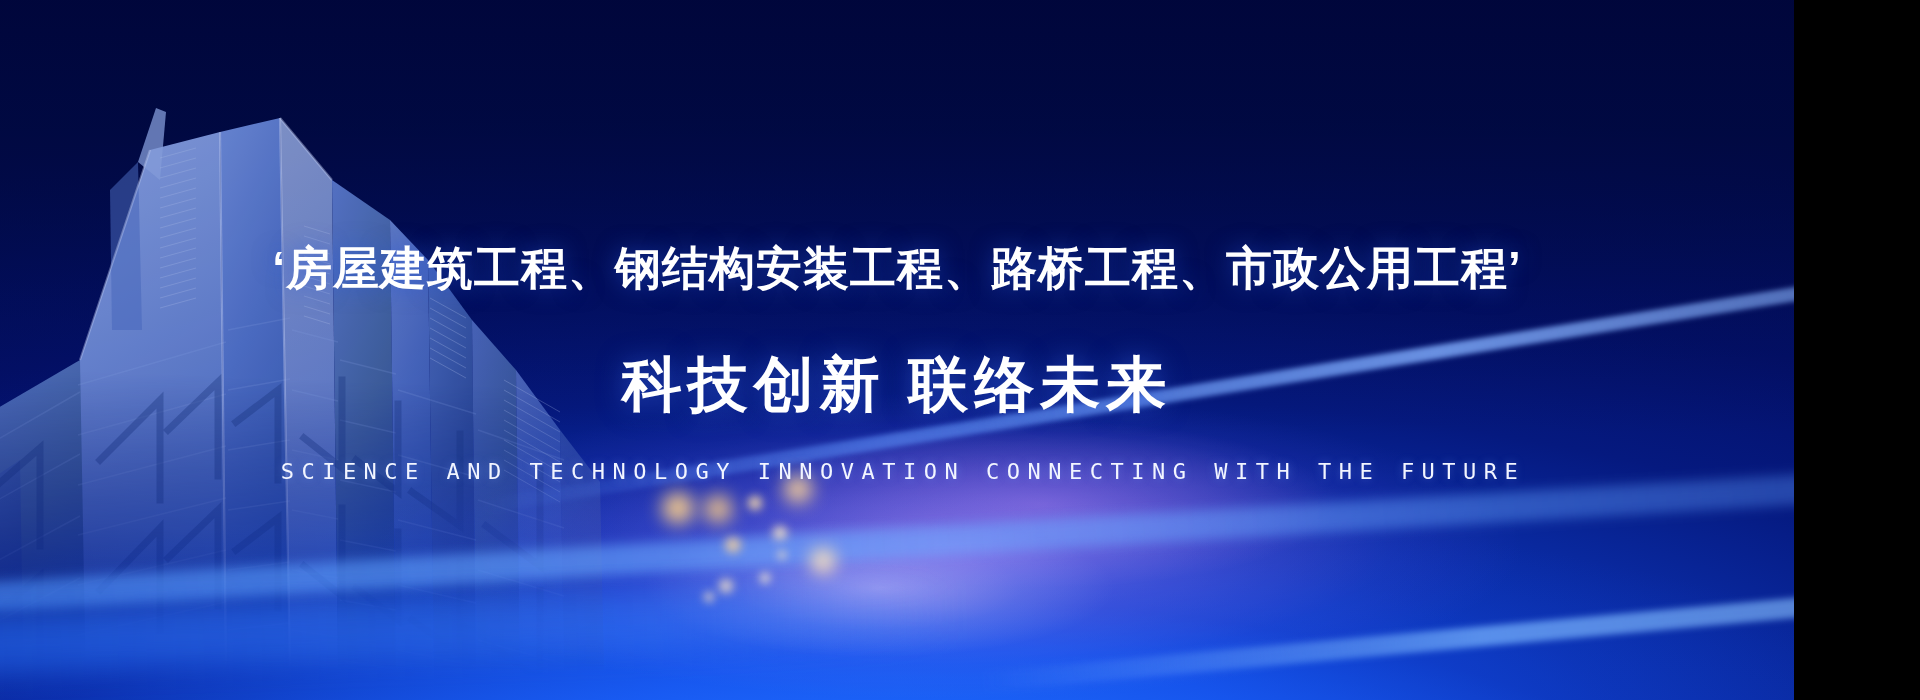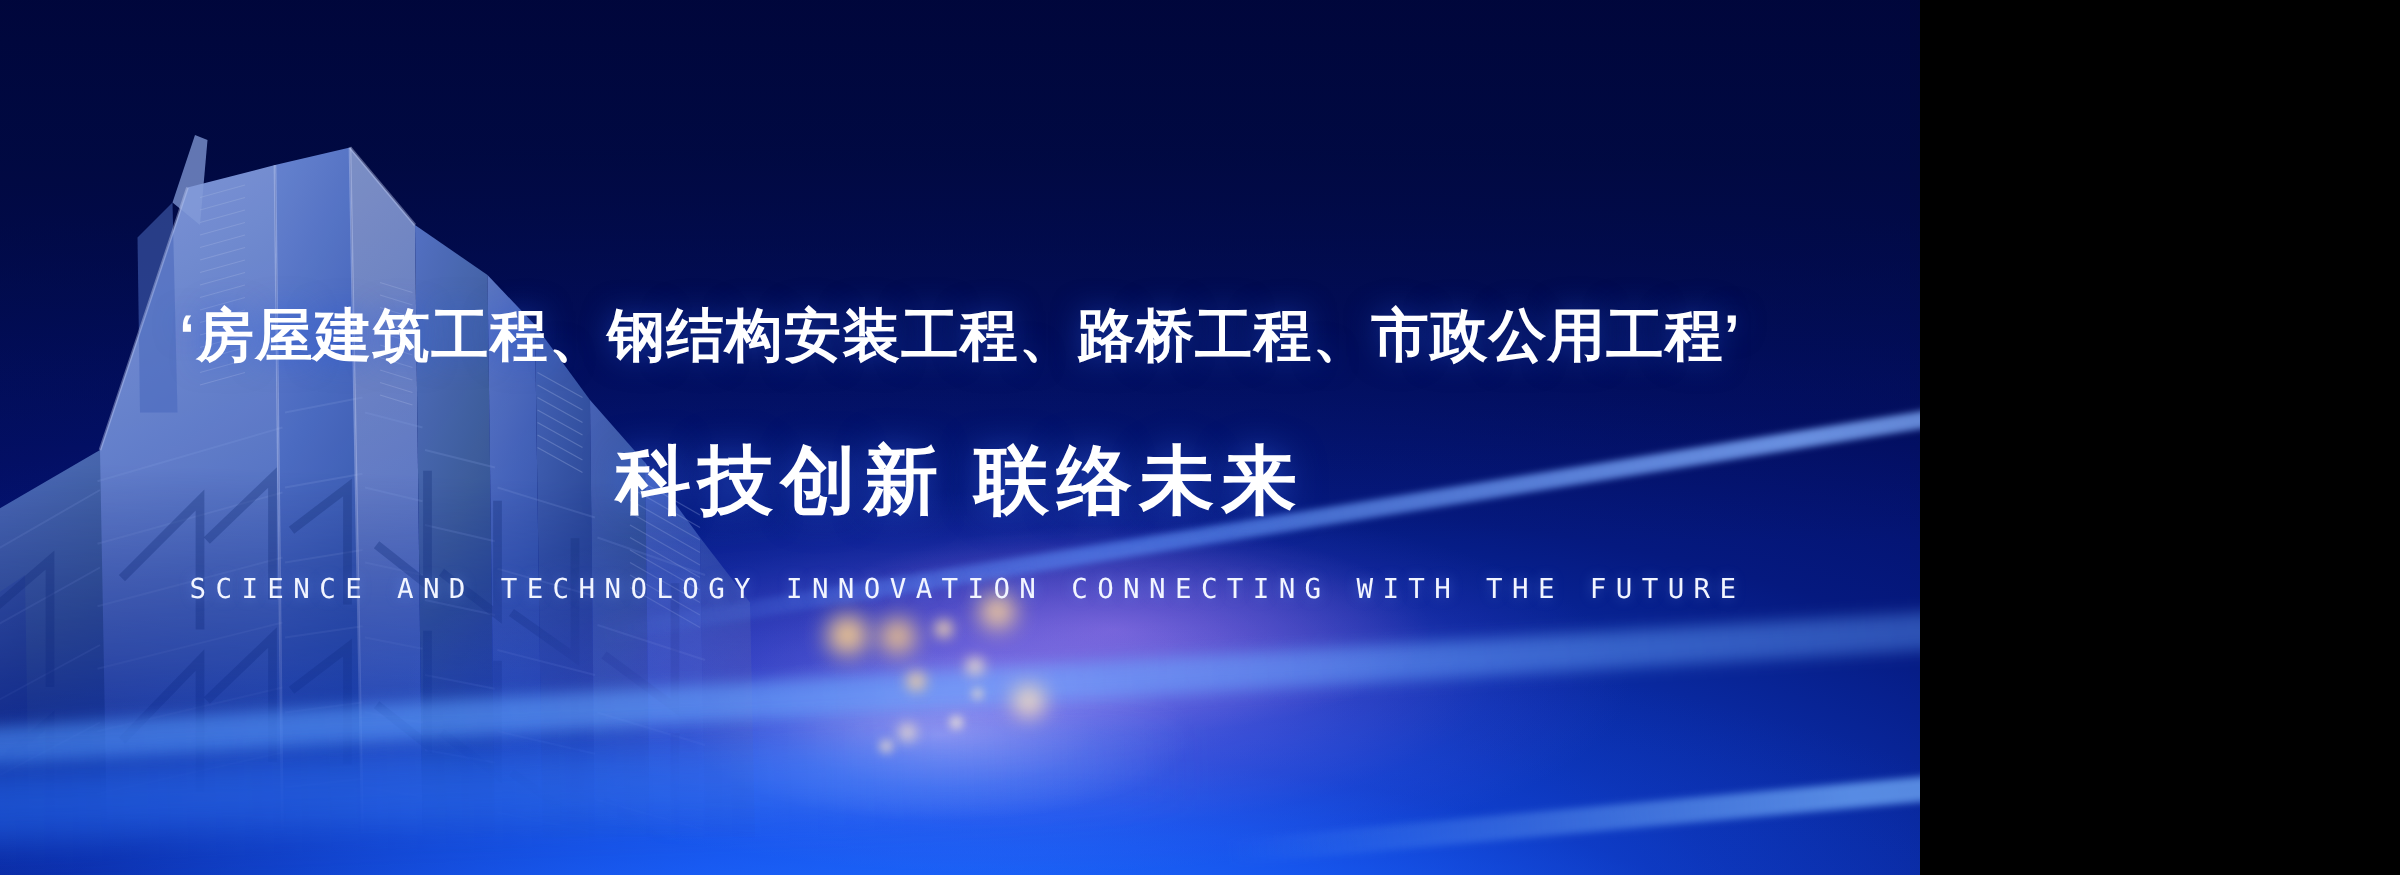--- a/index.html
+++ b/index.html
@@ -1,18 +1,18 @@
 <!DOCTYPE html>
 <html><head>
 <meta charset="utf-8">
 <style>
   html,body{margin:0;padding:0;background:#000;}
   #banner{
     position:relative;
-    width:1536px;height:700px;
+    width:1794px;height:700px;
     overflow:hidden;
     font-family:"Liberation Sans","DejaVu Sans",sans-serif;
     background:#031266;
   }
   .layer{position:absolute;inset:0;pointer-events:none;}
 
   
   #base{
     background:
       radial-gradient(120% 95% at 52% 108%, #1f6bff 0%, #1450ef 16%, #0c33b4 33%, #05197f 55%, #03106a 72%, #020c55 100%),

